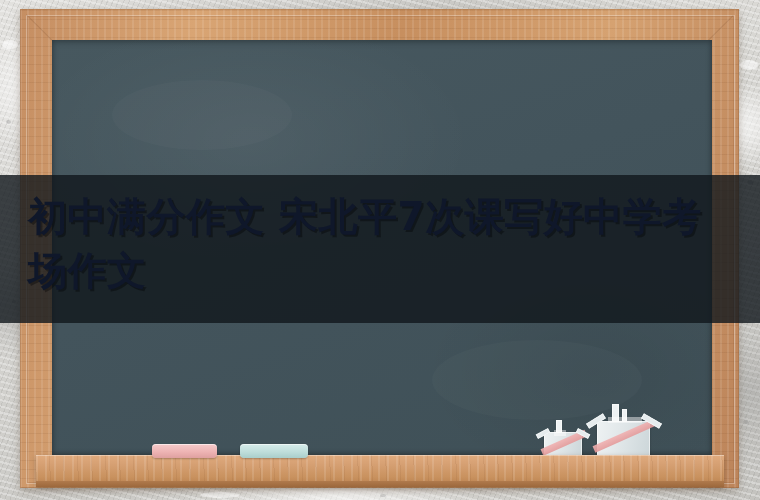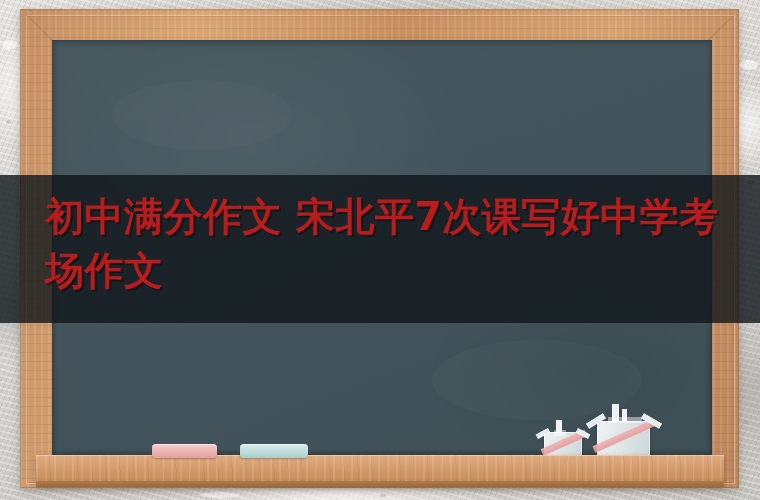--- a/index.html
+++ b/index.html
@@ -103,22 +103,22 @@
     box-shadow:inset 0 0 0 1px rgba(255,255,255,.5);
   }
   .carton-cap{position:absolute;height:6px;background:rgba(255,255,255,.45);}
 
   
   .title-band{
     position:absolute;left:0;top:175px;width:760px;height:148px;
     background:rgba(16,22,28,.80);
   }
   .title-text{
-    position:absolute;left:45px;top:190px;width:700px;
-    color:#b91c1c;
+    position:absolute;left:28px;top:190px;width:700px;
+    color:#0f172a;
     font-size:39px;line-height:54px;letter-spacing:.5px;
     font-weight:700;
     font-family:"DejaVu Sans","Liberation Sans",sans-serif;
     text-shadow:2px 2px 0 rgba(0,0,0,.35);
     white-space:pre-wrap;
   }
 </style>
 </head>
 <body>
 

